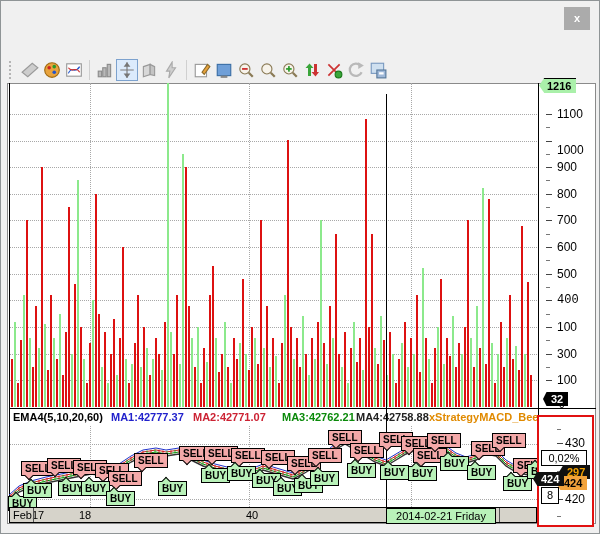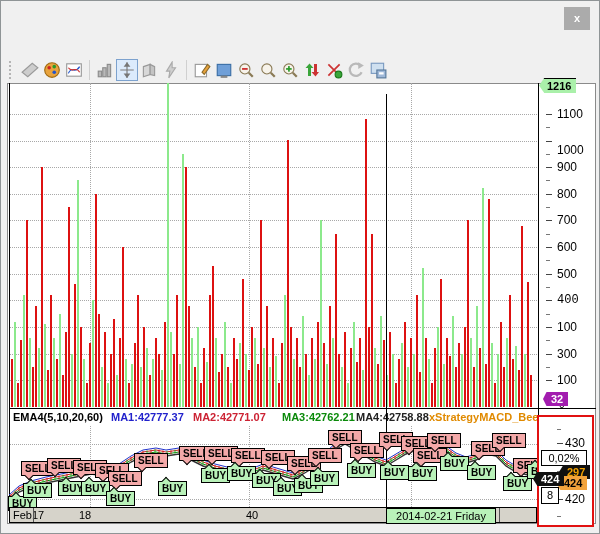--- a/index.html
+++ b/index.html
@@ -27,21 +27,21 @@
   .gridh{position:absolute;height:0;border-top:1px dotted #a8a8a8;}
   .gridv{position:absolute;width:0;border-left:1px dotted #a8a8a8;}
   .vbar{position:absolute;bottom:0;width:2px;}
   .vbar.r{background:#dd1111;}
   .vbar.g{background:#8ce98c;}
   .axlab{position:absolute;font-size:12px;color:#000;}
   .tickmaj{position:absolute;width:6px;height:0;border-top:1px solid #444;}
   .tickmin{position:absolute;width:4px;height:0;border-top:1px solid #777;}
   .badge{position:absolute;font-size:11px;font-weight:bold;padding:1px 5px 1px 8px;clip-path:polygon(0 50%,14% 0,100% 0,100% 100%,14% 100%);}
   .badge.green{background:#aaf0aa;color:#000;border-top:1px solid #000;}
-  .badge.blue{background:#a21caf;color:#fff;}
+  .badge.blue{background:#000000;color:#fff;}
   .badge.black{background:#101010;color:#fff;}
   .badge.black2{background:#101010;color:#f0a000;}
   .badge.orange{background:#f2a33c;color:#000;}
   .emahdr{position:absolute;top:410px;left:0;width:536px;height:14px;overflow:hidden;}
   .emaitem{position:absolute;top:0;font-size:11px;font-weight:bold;white-space:nowrap;}
   .sig{position:absolute;font:bold 10px "Liberation Sans","DejaVu Sans",sans-serif;padding:1px 3px;border:1px solid #000;z-index:5;}
   .sig.sell{background:#f4a9a9;}
   .sig.sell::after{content:'';position:absolute;left:4px;bottom:-4px;width:5px;height:5px;background:#f4a9a9;border-right:1px solid #000;border-bottom:1px solid #000;transform:rotate(45deg);}
   .sig.buy{background:#b9f2b9;}
   .sig.buy::after{content:'';position:absolute;left:4px;top:-4px;width:5px;height:5px;background:#b9f2b9;border-left:1px solid #000;border-top:1px solid #000;transform:rotate(45deg);}

